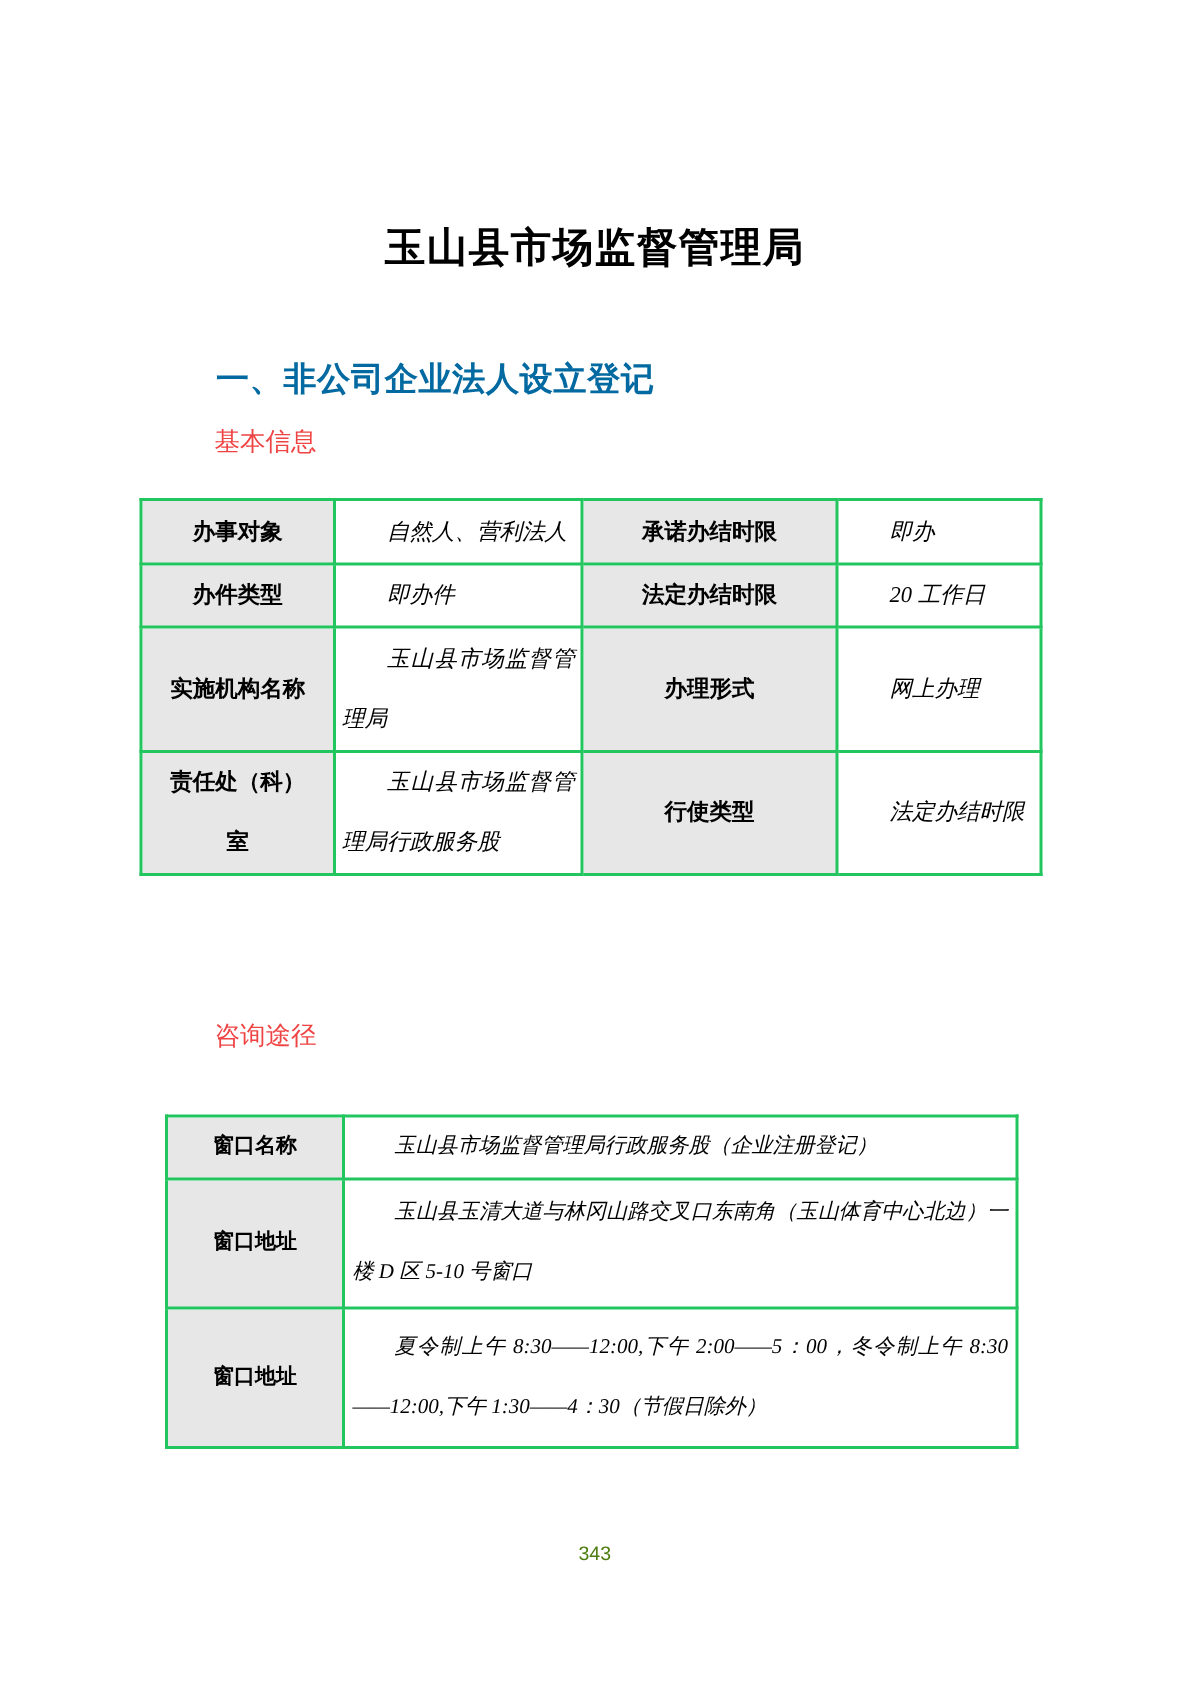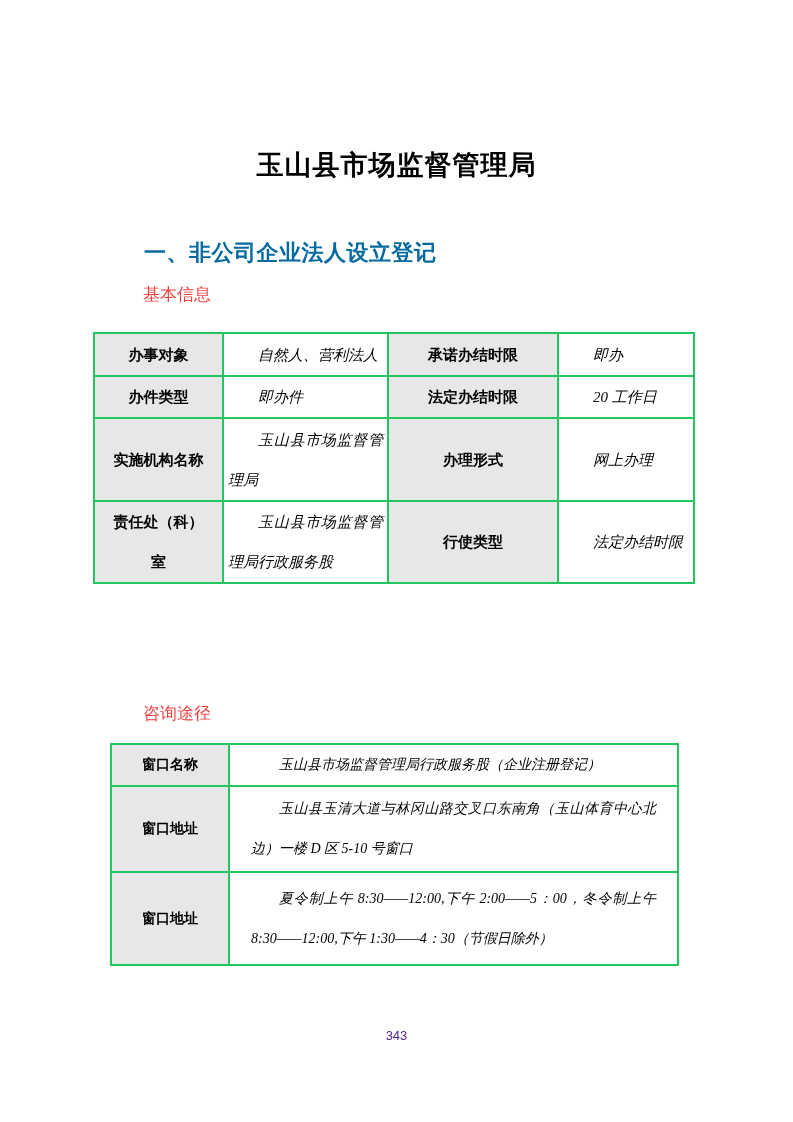--- a/index.html
+++ b/index.html
@@ -39,21 +39,21 @@
   }
 
   .heading-2 {
     position: absolute;
     left: 143px;
     font-size: 17px;
     font-weight: 400;
     color: #ef4444;
   }
   #basic-heading   { top: 283px; }
-  #consult-heading { top: 702px; }
+  #consult-heading { top: 679px; }
 
   table {
     position: absolute;
     border-collapse: collapse;
     table-layout: fixed;
   }
   td {
     border: 2px solid #22c55e;
     vertical-align: middle;
     overflow: hidden;
@@ -71,35 +71,35 @@
   #basic-table .val { font-size: 15px; padding: 0 4px; }
   #basic-table .val p { text-indent: 30px; line-height: 40px; }
   #basic-table tr.r1 td { height: 43px; }
   #basic-table tr.r2 td { height: 42px; }
   #basic-table tr.r3 td { height: 83px; }
   #basic-table tr.r4 td { height: 76px; }
 
   
   #consult-table { left: 110px; top: 743px; width: 567px; }
   #consult-table .lab { font-size: 14px; line-height: 38px; padding: 0 10px; }
-  #consult-table .val { font-size: 14px; padding: 0 21px; }
+  #consult-table .val { font-size: 14px; padding: 0 5px; }
   #consult-table .val p { text-indent: 28px; line-height: 40px; }
   #consult-table tr.cr1 td { height: 42px; }
   #consult-table tr.cr2 td { height: 86px; }
   #consult-table tr.cr3 td { height: 93px; }
 
   .page-number {
     position: absolute;
     top: 1028px;
     left: 0;
     width: 793px;
     text-align: center;
     font-family: "Liberation Sans", sans-serif;
     font-size: 13px;
-    color: #4c1d95;
+    color: #4d7c0f;
   }
 </style>
 </head>
 <body>
 
 <div class="page">
 
   <div class="doc-title">玉山县市场监督管理局</div>
 
   <div class="heading-1">一、非公司企业法人设立登记</div>

